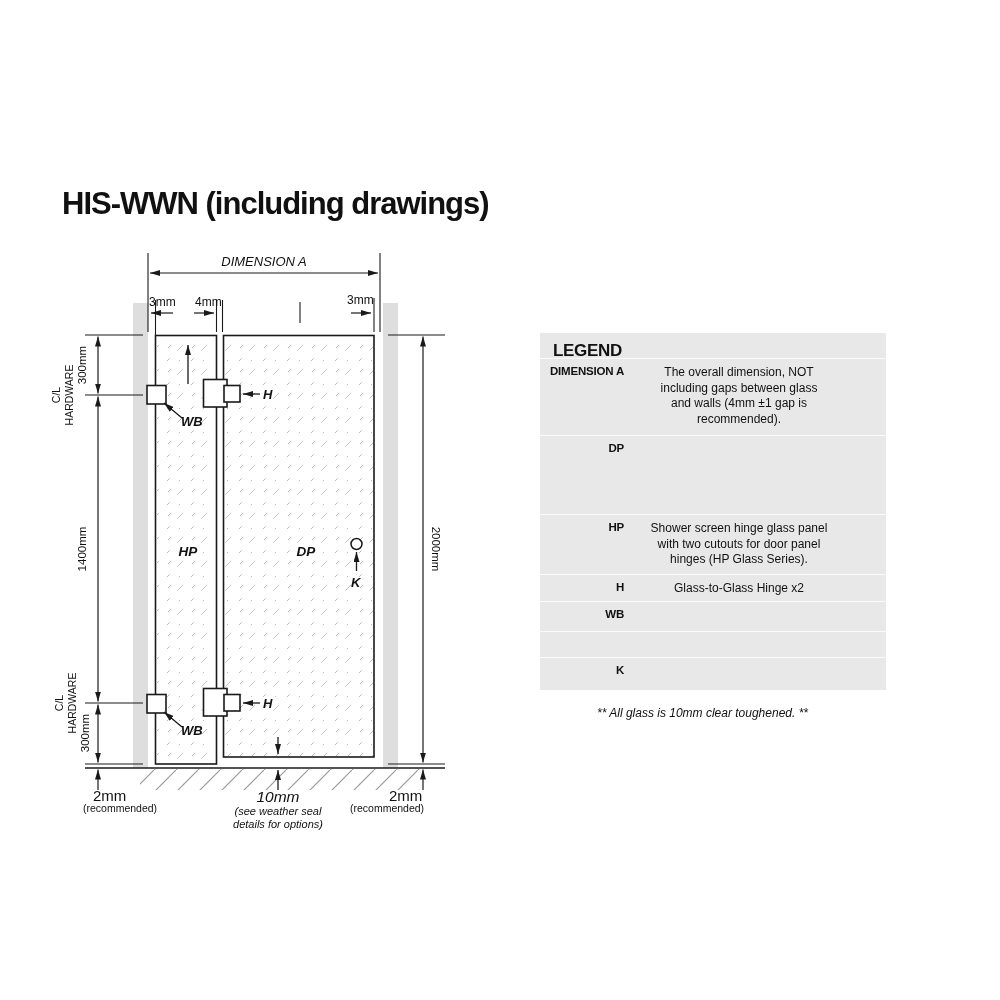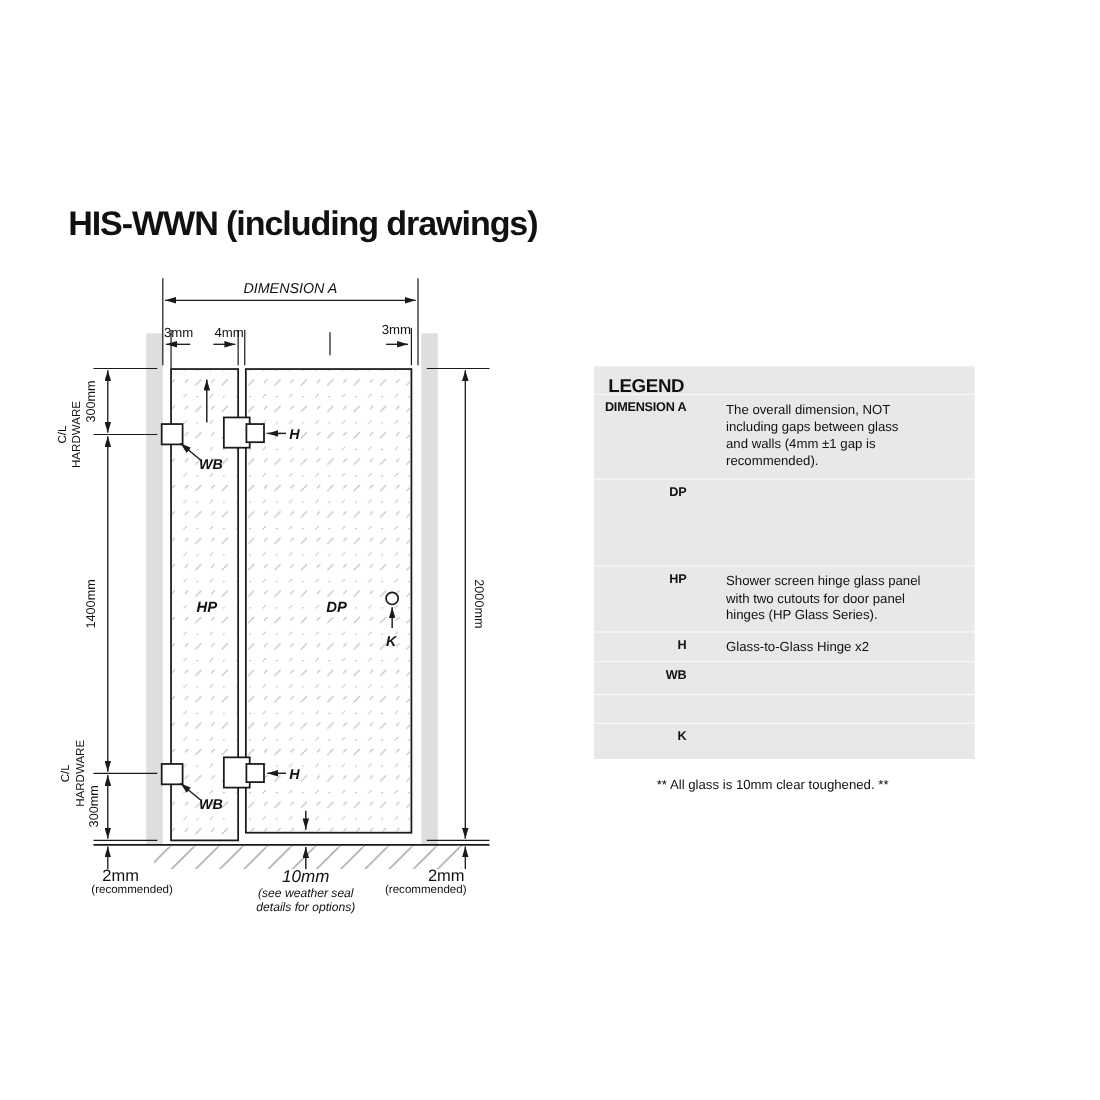--- a/index.html
+++ b/index.html
@@ -3,25 +3,25 @@
 <meta charset="utf-8">
 <style>
   html,body{margin:0;padding:0;background:#fff;}
   body{width:1000px;height:1000px;position:relative;font-family:"Liberation Sans",sans-serif;color:#111;overflow:hidden;}
   .page-title{position:absolute;left:62px;top:186px;font-size:31px;font-weight:bold;letter-spacing:-1px;white-space:nowrap;}
   svg text{font-family:"Liberation Sans",sans-serif;fill:#111;}
   .legend{position:absolute;left:540px;top:333px;width:346px;background:#e8e8e8;}
   .legend-title{font-size:17px;font-weight:bold;letter-spacing:-0.3px;padding:8px 0 0 13px;height:25px;box-sizing:border-box;}
   .lrow{display:flex;border-top:1px solid #fbfbfb;padding-top:6px;box-sizing:border-box;}
   .lrow .term{width:84px;text-align:right;font-weight:bold;font-size:11.5px;letter-spacing:-0.2px;flex:none;}
-  .lrow .desc{margin-left:36px;width:178px;font-size:12px;line-height:15.5px;flex:none;}
+  .lrow .desc{margin-left:26px;width:178px;font-size:12px;line-height:15.5px;flex:none;text-align:center;}
   .r-dima{height:77px;} .r-dp{height:79px;} .r-hp{height:60px;}
   .r-h{height:27px;} .r-wb{height:30px;} .r-blank{height:26px;} .r-k{height:33px;}
   .r-wb .desc{white-space:nowrap;overflow:visible;}
-  .footnote{position:absolute;left:597px;top:706px;font-size:12px;white-space:nowrap;}
+  .footnote{position:absolute;left:597px;top:706px;font-size:12px;font-style:italic;white-space:nowrap;}
   .drawing{position:absolute;left:0;top:240px;}
 </style>
 </head>
 <body>
 
 <div class="page-title">HIS-WWN (including drawings)</div>
 
 <svg class="drawing" width="520" height="600" viewBox="0 240 520 600" xmlns="http://www.w3.org/2000/svg">
   <defs>
     <marker id="ah" viewBox="0 0 10 6" refX="10" refY="3" markerWidth="10" markerHeight="6" orient="auto-start-reverse" markerUnits="userSpaceOnUse">

